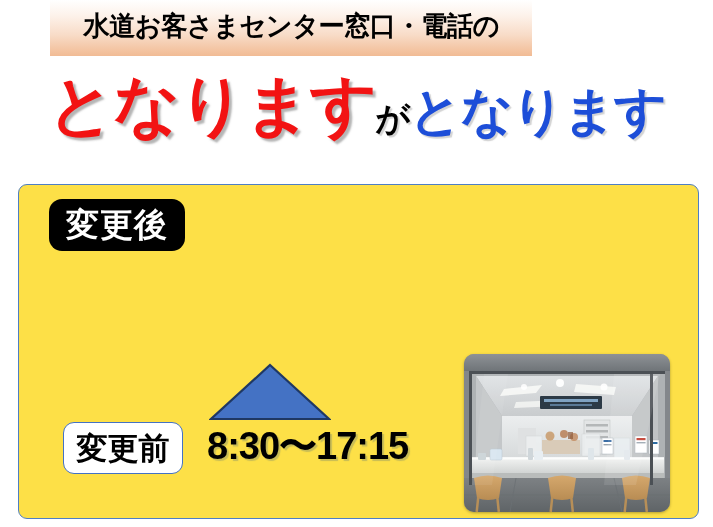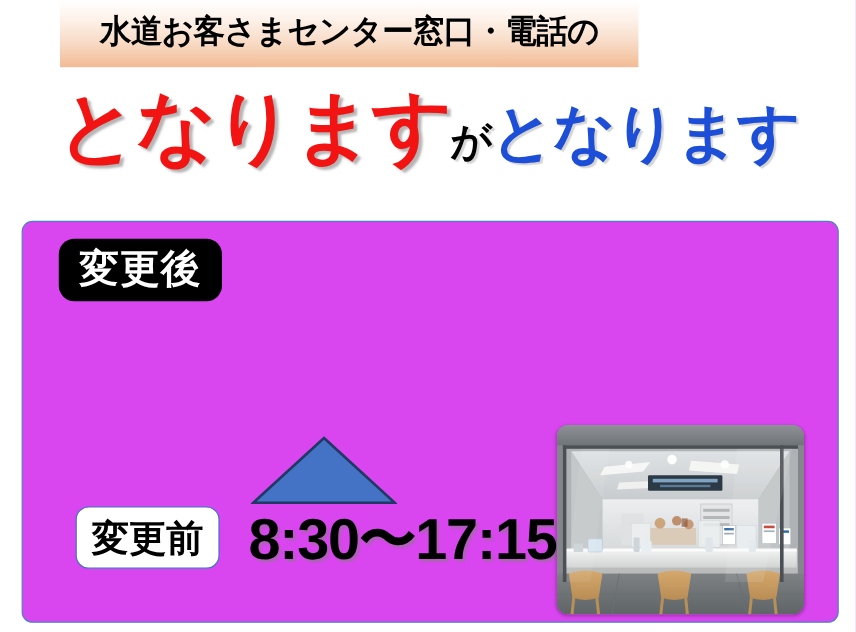--- a/index.html
+++ b/index.html
@@ -86,21 +86,21 @@
     text-shadow: 2px 2px 1px rgba(130,130,130,0.35);
   }
 
   
   .panel {
     position: absolute;
     left: 18px;
     top: 184px;
     width: 681px;
     height: 335px;
-    background: #d946ef;
+    background: #fde047;
     border: 1.5px solid #4f7fc4;
     border-radius: 9px;
     box-sizing: border-box;
   }
 
   
   .badge-after {
     position: absolute;
     left: 30px;
     top: 14px;
@@ -170,21 +170,21 @@
     color: #000000;
     letter-spacing: 0px;
     line-height: 1;
   }
 
   
   .time-old {
     position: absolute;
     left: 188px;
     top: 242px;
-    font-size: 48px;
+    font-size: 38px;
     font-weight: 900;
     color: #000000;
     letter-spacing: -1px;
     line-height: 1;
     white-space: nowrap;
     text-shadow: 2px 2px 1px rgba(120,135,110,0.40);
   }
 
   
   .photo {

